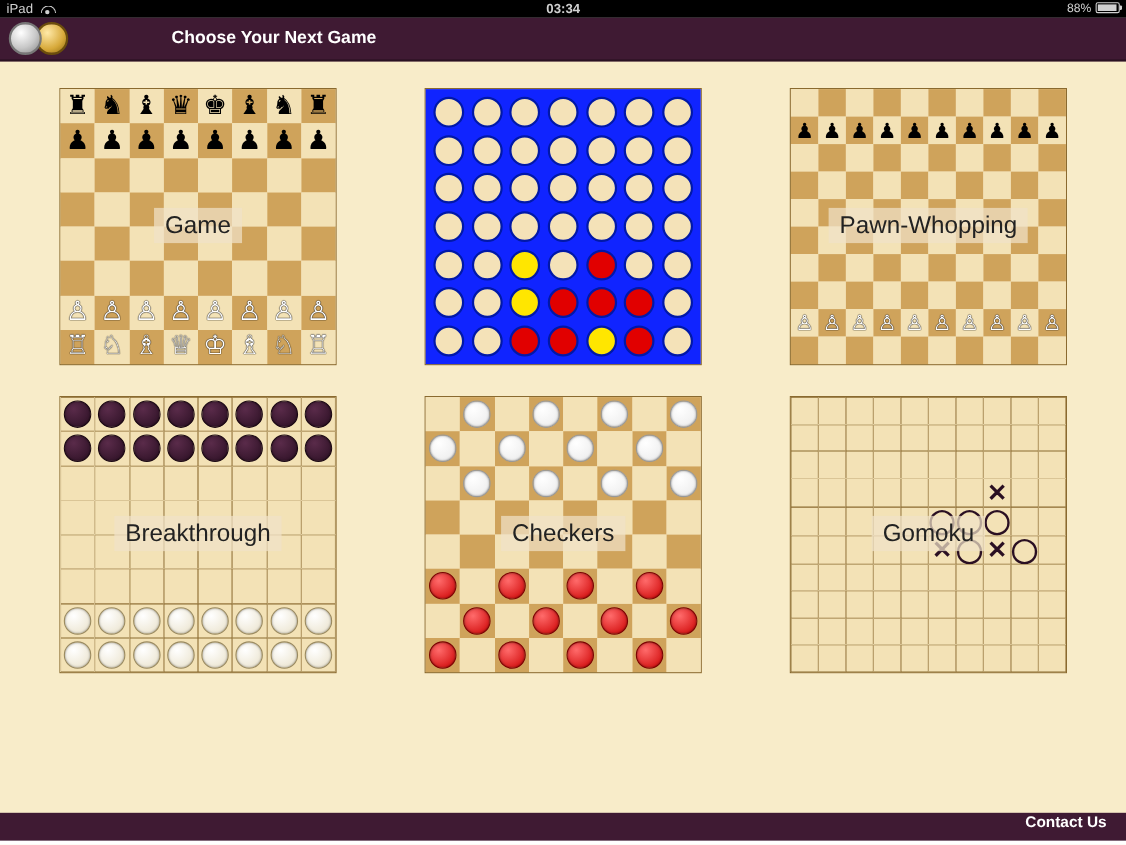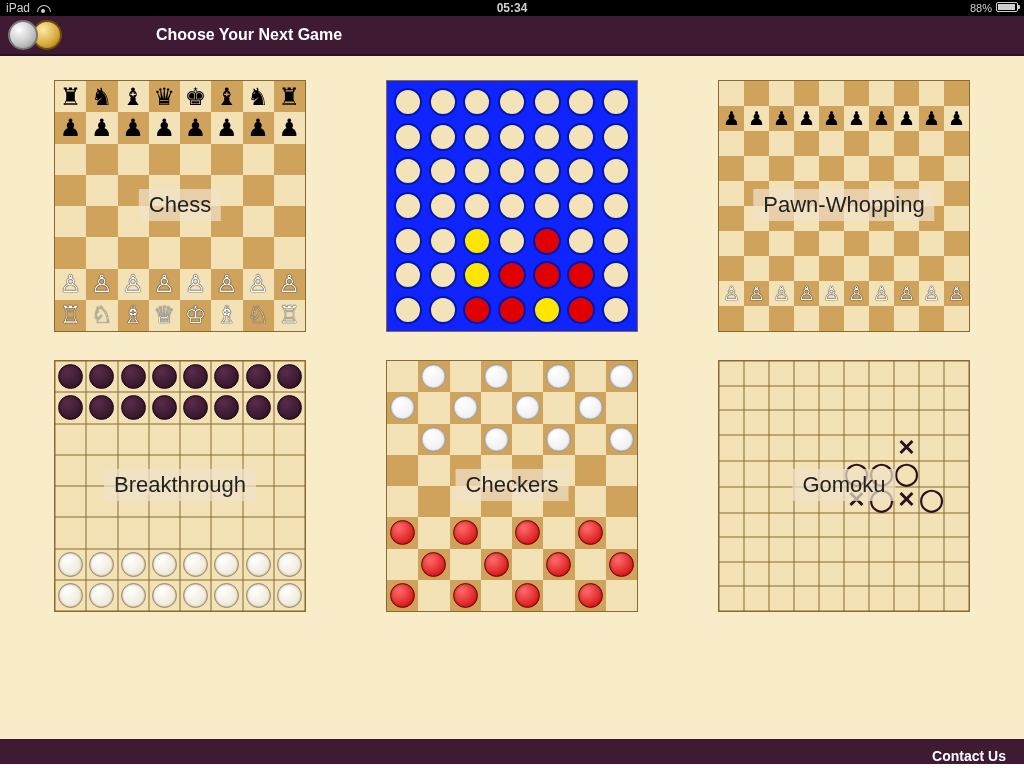--- a/index.html
+++ b/index.html
@@ -21,21 +21,21 @@
 .app{height:748px;background:#3f1a33;display:flex;flex-direction:column}
 .header{height:40px;background:#3f1a33;display:flex;align-items:center;border-bottom:2px solid #2a1122}
 .token-pair{display:flex;margin-left:8px}
 .token{width:30px;height:30px;border-radius:50%;border:2px solid}
 .token.silver{background:radial-gradient(circle at 35% 30%,#fff,#c8c8c8 55%,#888);border-color:#777;margin-right:-6px;z-index:1}
 .token.gold{background:radial-gradient(circle at 35% 30%,#ffe9a8,#d7a93a 60%,#8f6a10);border-color:#6b4d0c}
 .header-title{color:#fff;font-weight:bold;font-size:16px;margin-left:94px}
 
 .content{flex:1;background:#f8ecc9;padding:24px 40px;display:grid;grid-template-columns:repeat(3,280px);grid-template-rows:repeat(2,250px);justify-content:space-between;align-content:start;row-gap:30px}
 
-.footer{height:25px;background:#3f1a33;display:flex;align-items:flex-end;justify-content:flex-end;padding-right:18px}
+.footer{height:25px;background:#3f1a33;display:flex;align-items:flex-start;justify-content:flex-end;padding-right:18px}
 .footer a{color:#fff;font-weight:bold;font-size:14px;text-decoration:none}
 
 
 .tile{width:252px;height:252px;margin:0 auto;border:1px solid #8a6a2f;position:relative;cursor:pointer}
 .tile-label{position:absolute;top:108px;left:50%;transform:translateX(-50%);background:rgba(240,226,200,.72);padding:3px 10px;font-size:22px;color:#222;white-space:nowrap;z-index:5;pointer-events:none}
 
 
 .board8{width:100%;height:100%;display:grid;grid-template-columns:repeat(8,1fr);grid-template-rows:repeat(8,1fr)}
 .board8 .sq{display:flex;align-items:center;justify-content:center;font-size:24px;line-height:1}
 .board8 .L{background:#f3e2b6}
@@ -70,21 +70,21 @@
 .mark{font-size:22px;font-weight:bold;color:#2a0f22}
 </style>
 </head>
 <body>
 
 <div class="status-bar">
   <div class="left">
     <span>iPad</span>
     <span class="wifi-icon"></span>
   </div>
-  <div class="center">05:34</div>
+  <div class="center">03:34</div>
   <div class="right">
     <span>88%</span>
     <span class="battery-icon">
         <span class="fill"></span>
       </span>
   </div>
 </div>
 
 <div class="app">
   <div class="header">
@@ -221,21 +221,21 @@
           <div class="sq L">
             <span class="piece-w">♗</span>
           </div>
           <div class="sq D">
             <span class="piece-w">♘</span>
           </div>
           <div class="sq L">
             <span class="piece-w">♖</span>
           </div>
         </div>
-      <div class="tile-label">Chess</div>
+      <div class="tile-label">Game</div>
     </div>
 
     <div class="tile">
       <div class="c4" id="board-c4">
           <div class="hole e"></div>
           <div class="hole e"></div>
           <div class="hole e"></div>
           <div class="hole e"></div>
           <div class="hole e"></div>
           <div class="hole e"></div>

